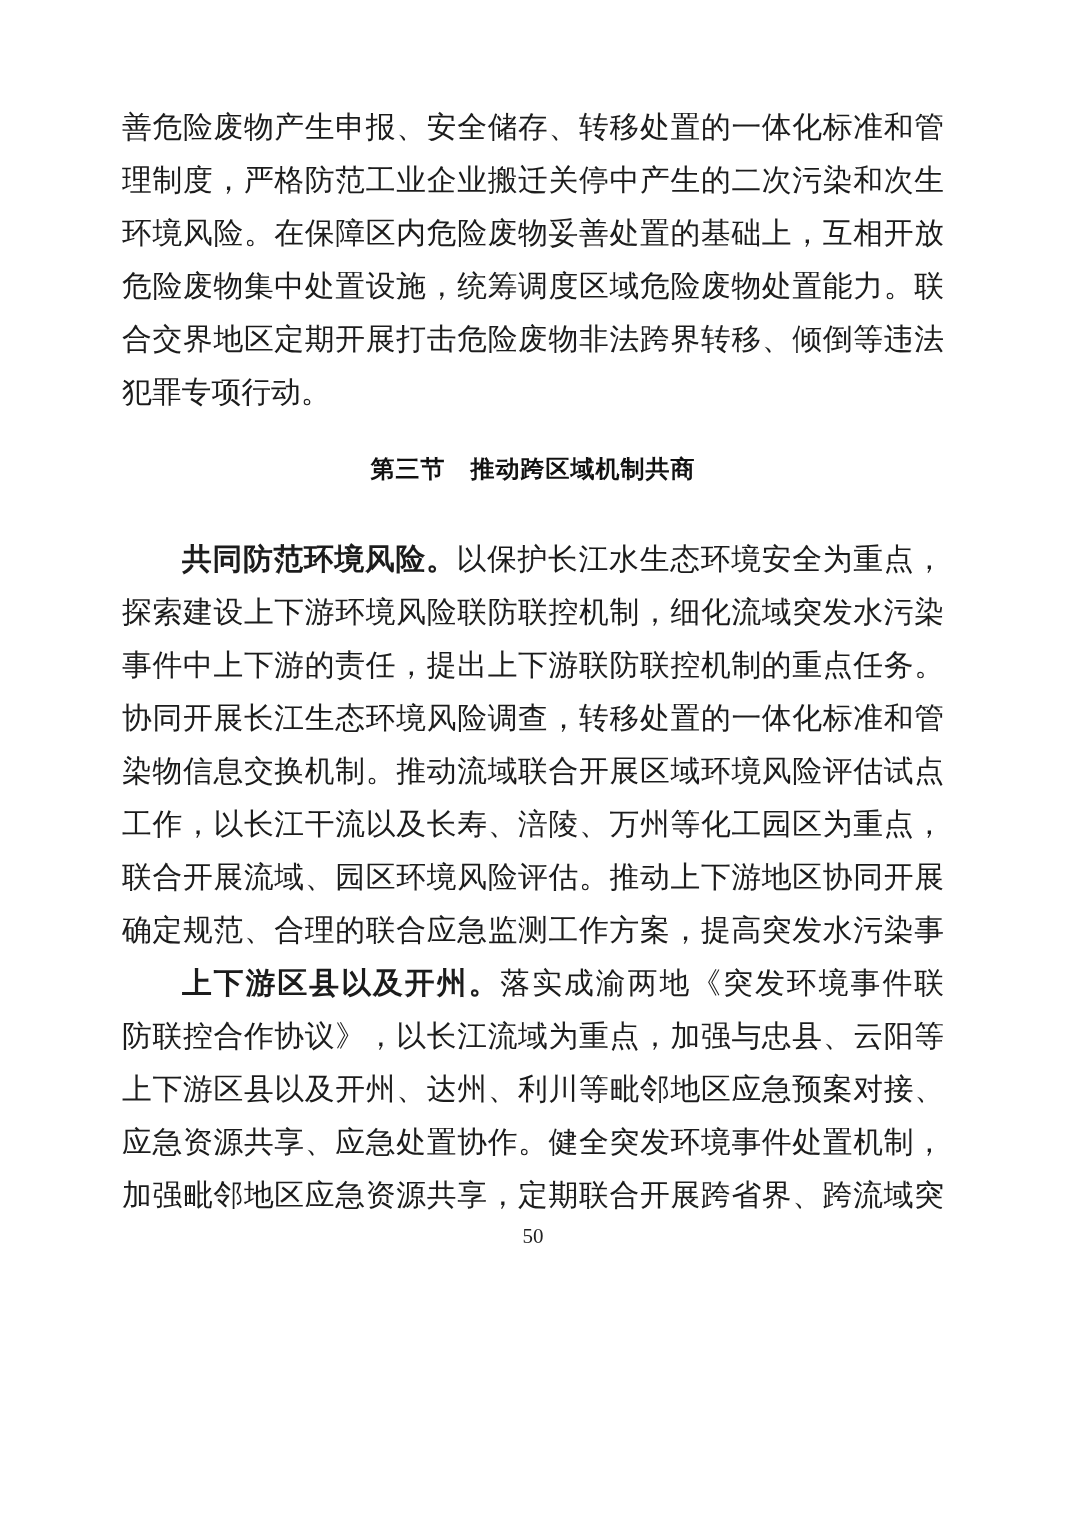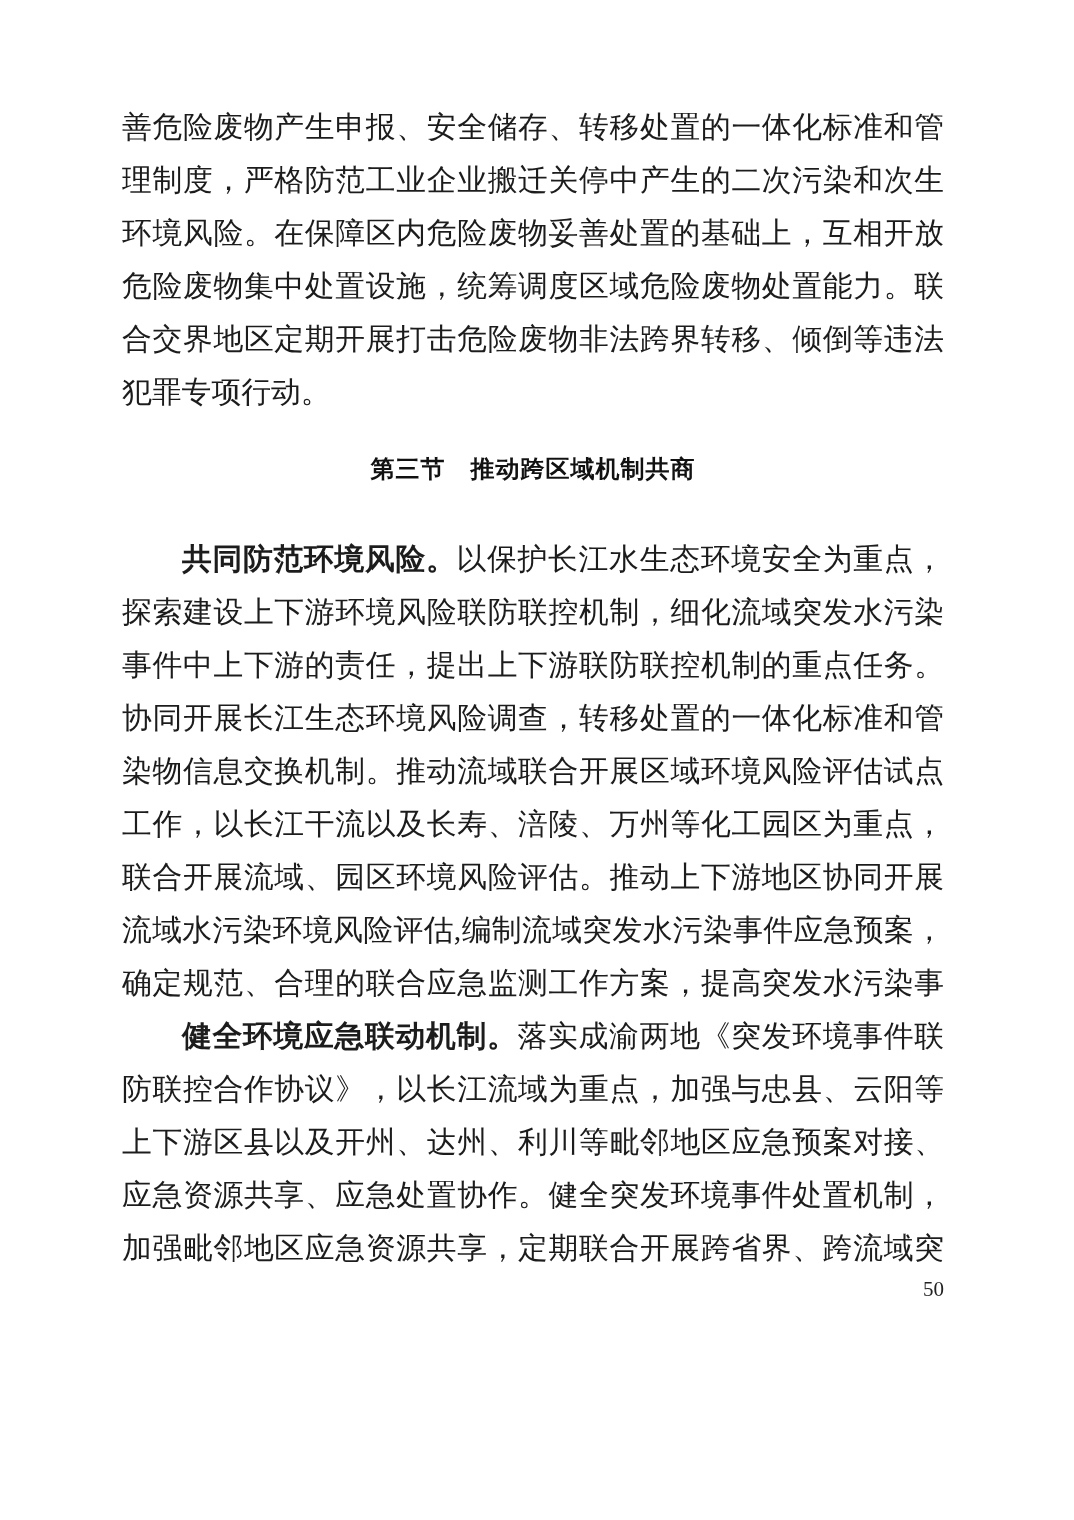--- a/index.html
+++ b/index.html
@@ -46,21 +46,21 @@
     text-align: center;
     font-family: "Liberation Sans", "DejaVu Sans", sans-serif;
     font-weight: 700;
     font-size: 24px;
     line-height: 53px;
     letter-spacing: 1px;
     color: #111111;
   }
   .page-number {
     margin-top: 2px;
-    text-align: right;
+    text-align: center;
     font-family: "Liberation Serif", "DejaVu Serif", serif;
     font-size: 21px;
     line-height: 26px;
     color: #222222;
   }
 </style>
 </head>
 <body>
 
 <div class="page">
@@ -78,26 +78,25 @@
     <h2 class="heading">第三节　推动跨区域机制共商</h2>
 
     <div class="para">
         <div class="line indent"><span class="lead">共同防范环境风险。</span><span>以保护长江水生态环境安全为重点，</span></div>
         <div class="line"><span>探索建设上下游环境风险联防联控机制，细化流域突发水污染</span></div>
         <div class="line"><span>事件中上下游的责任，提出上下游联防联控机制的重点任务。</span></div>
         <div class="line"><span>协同开展长江生态环境风险调查，转移处置的一体化标准和管</span></div>
         <div class="line"><span>染物信息交换机制。推动流域联合开展区域环境风险评估试点</span></div>
         <div class="line"><span>工作，以长江干流以及长寿、涪陵、万州等化工园区为重点，</span></div>
         <div class="line"><span>联合开展流域、园区环境风险评估。推动上下游地区协同开展</span></div>
-        <div class="line"><span>流域水污染环境风险评估,编制流域突发水污染事件应急预案，</span></div>
         <div class="line"><span>确定规范、合理的联合应急监测工作方案，提高突发水污染事</span></div>
       </div>
 
     <div class="para">
-        <div class="line indent"><span class="lead">健全环境应急联动机制。</span><span>落实成渝两地《突发环境事件联</span></div>
+        <div class="line indent"><span class="lead">上下游区县以及开州。</span><span>落实成渝两地《突发环境事件联</span></div>
         <div class="line"><span>防联控合作协议》，以长江流域为重点，加强与忠县、云阳等</span></div>
         <div class="line"><span>上下游区县以及开州、达州、利川等毗邻地区应急预案对接、</span></div>
         <div class="line"><span>应急资源共享、应急处置协作。健全突发环境事件处置机制，</span></div>
         <div class="line"><span>加强毗邻地区应急资源共享，定期联合开展跨省界、跨流域突</span></div>
       </div>
 
     <div class="page-number">50</div>
   </div>
 </div>
 

